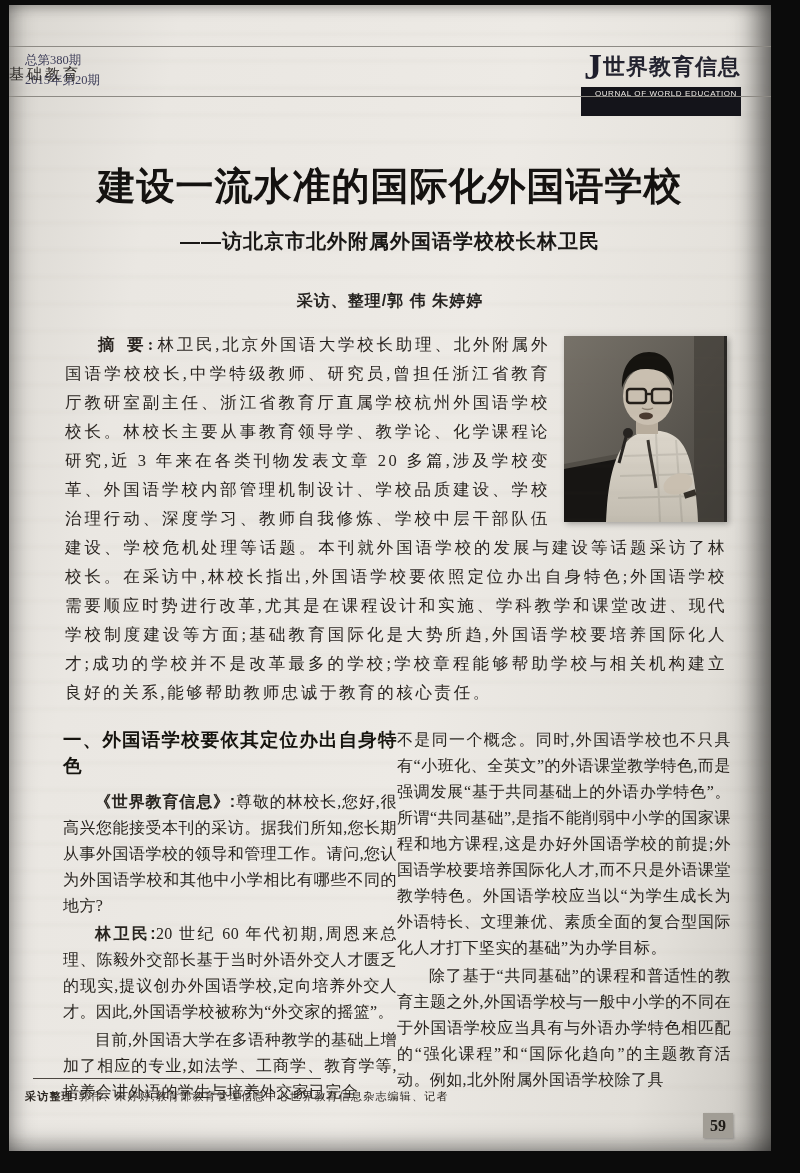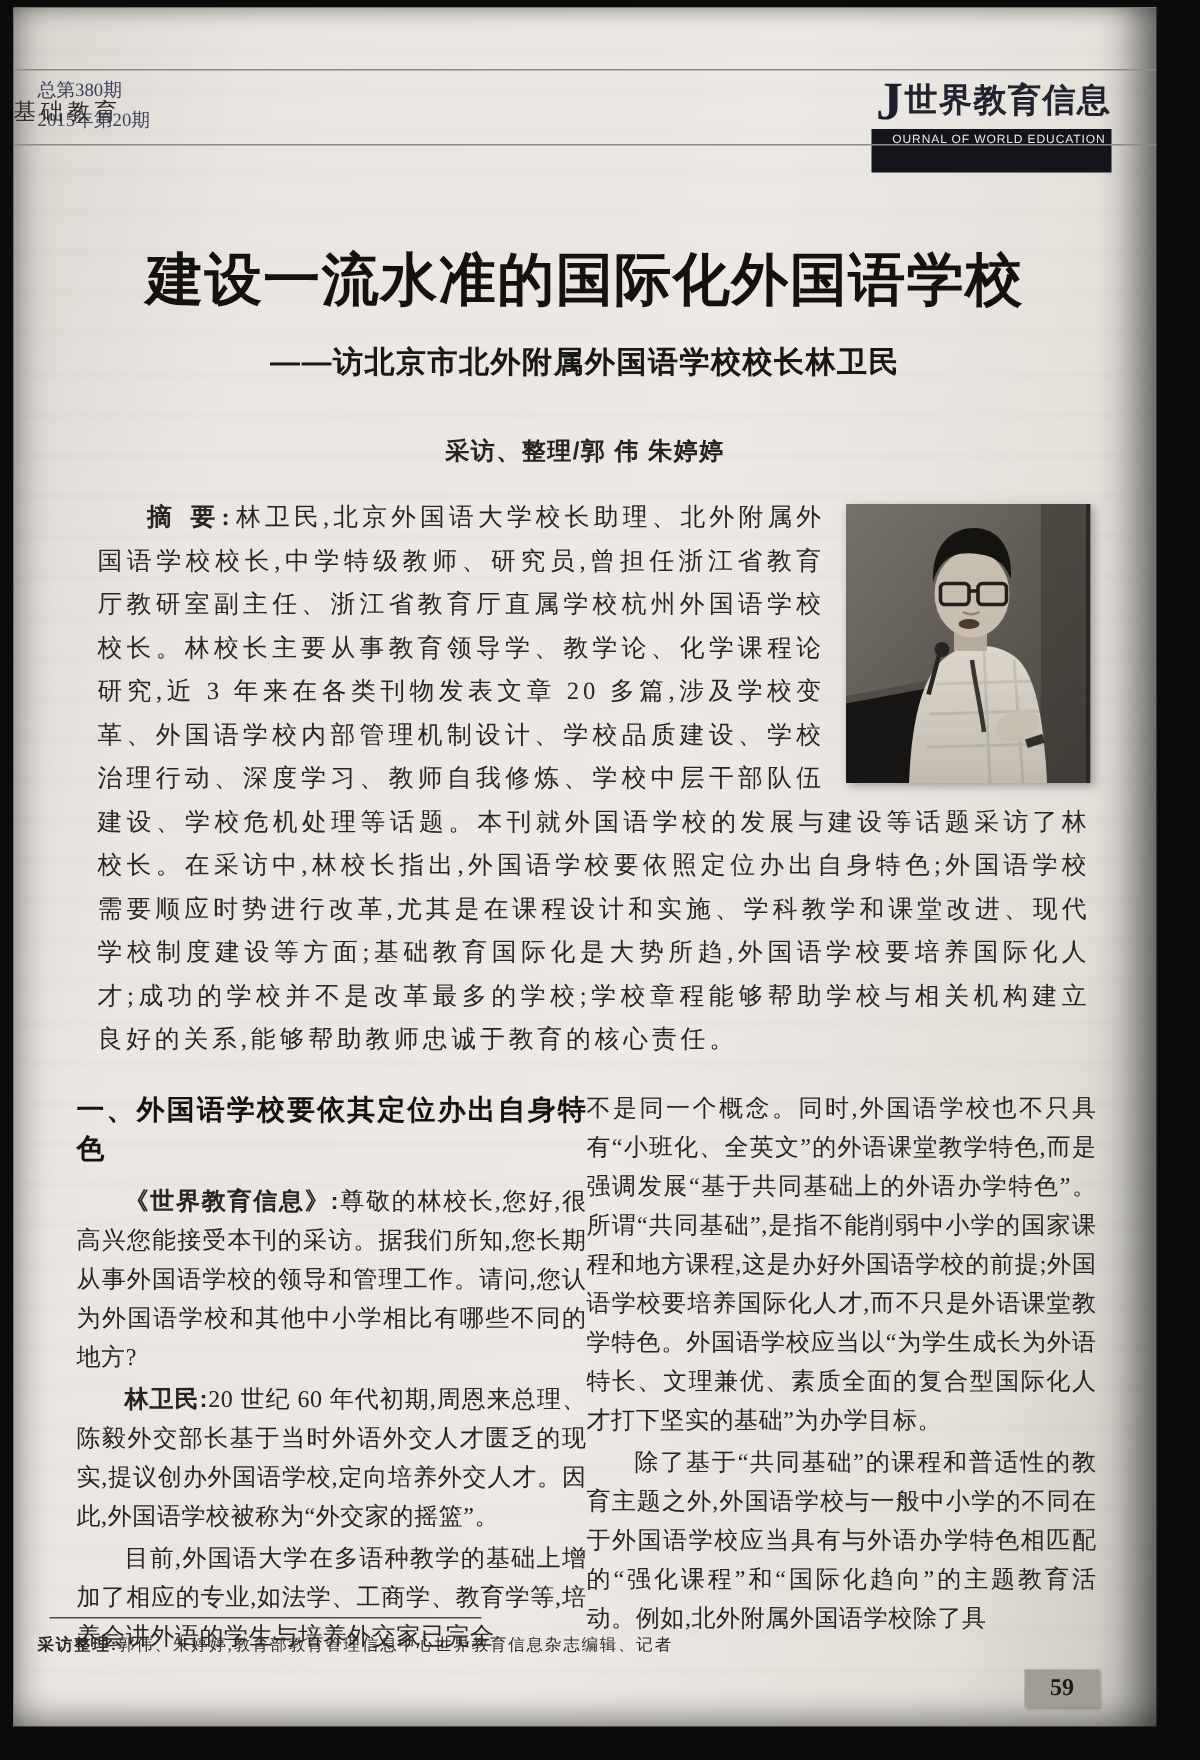--- a/index.html
+++ b/index.html
@@ -42,37 +42,37 @@
   
   .abstract{margin:18px 44px 0 56px;font-size:16.5px;line-height:29px;letter-spacing:2.6px;
             color:#2a2521;text-align:justify;text-indent:2em;}
   .ab-label{font-weight:bold;letter-spacing:4px;}
   .photo{float:right;width:160px;height:186px;margin:6px 0 8px 14px;shape-outside:margin-box;
          border-right:3px solid #2a2825;box-shadow:2px 2px 6px rgba(0,0,0,.3);}
   .keywords{margin:8px 44px 0 56px;font-size:16.5px;line-height:28px;letter-spacing:2px;
             color:#2a2521;text-indent:2em;}
   .kw-label{font-weight:bold;font-family:"Liberation Sans",sans-serif;font-size:16px;}
   
-  .cols{display:flex;gap:0;margin:20px 40px 0 42px;}
+  .cols{display:flex;gap:0;margin:20px 40px 0 54px;}
   .col{flex:1;font-size:16px;line-height:26px;letter-spacing:.4px;color:#28241f;text-align:justify;}
   .col h2{font-family:"Liberation Sans",sans-serif;font-size:18.5px;font-weight:bold;color:#16140f;
           margin:0 0 10px;letter-spacing:.5px;}
   .col p{margin:0;}
   .col p.ind{text-indent:2em;}
   .col p + p{margin-top:2px;}
   .q-label{font-weight:bold;font-family:"Liberation Sans",sans-serif;}
   .a-label{font-weight:bold;font-family:"Liberation Sans",sans-serif;}
   
   .fn-rule{position:absolute;left:24px;top:1073px;width:288px;height:1px;background:#4c4741;}
   .footnote{position:absolute;left:16px;top:1084px;right:200px;font-size:11px;
             letter-spacing:1.2px;color:#2c2722;}
   .fn-label{font-weight:bold;font-family:"Liberation Sans",sans-serif;}
   .pub{position:absolute;right:82px;top:1116px;font-size:13.5px;font-weight:bold;
        font-family:"Liberation Sans",sans-serif;color:#33291f;letter-spacing:.5px;}
-  .pagenum{position:absolute;right:38px;top:1108px;width:50px;height:25px;background:#a19d95;
+  .pagenum{position:absolute;right:38px;top:1108px;width:30px;height:25px;background:#a19d95;
            color:#1e1b17;font-family:"Liberation Serif",serif;font-size:16px;font-weight:bold;
            display:flex;align-items:center;justify-content:center;box-shadow:1px 1px 2px rgba(0,0,0,.25);}
 </style>
 </head>
 <body>
 
 <div class="page">
   <div class="bleed"></div>
 
   <div class="hdr">

